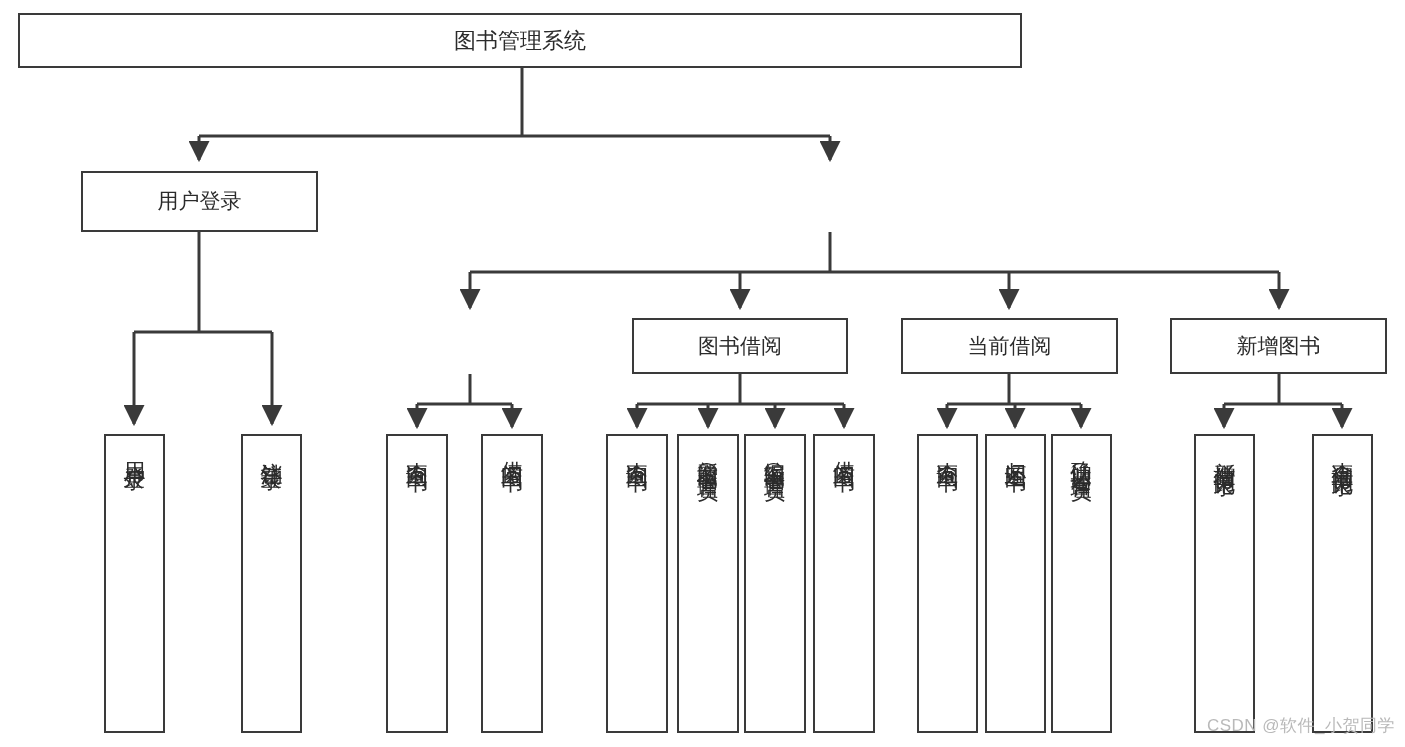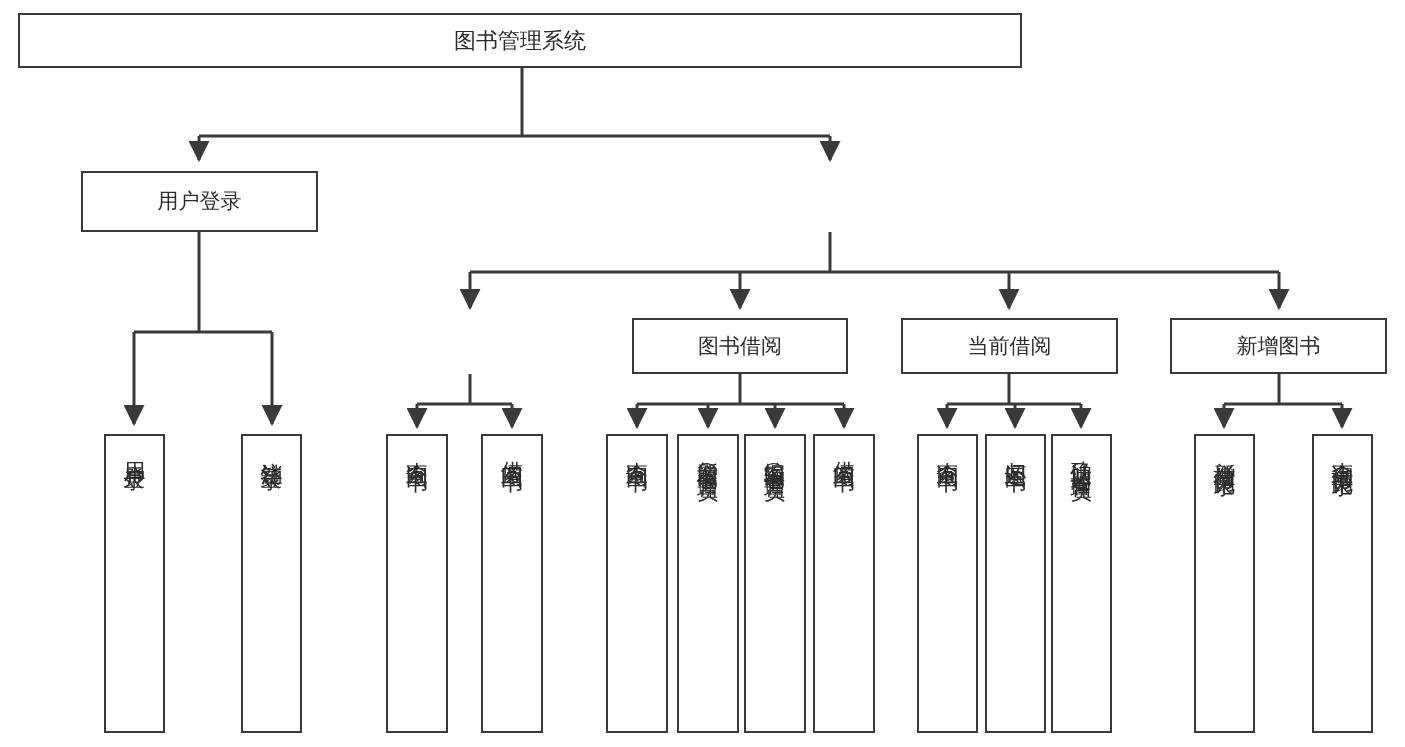--- a/index.html
+++ b/index.html
@@ -183,14 +183,15 @@
   <div class="node v tall" style="left: 1051px; top: 434px; width: 61px; height: 299px;">
     <span class="node-label">确认归还（管理员）</span>
   </div>
   <div class="node v" style="left: 1194px; top: 434px; width: 61px; height: 299px;">
     <span class="node-label">新增借阅记录</span>
   </div>
   <div class="node v" style="left: 1312px; top: 434px; width: 61px; height: 299px;">
     <span class="node-label">查询借阅记录</span>
   </div>
 
+  <div id="watermark">CSDN @软件_小贺同学</div>
 
 </div>
 
 </body></html>

